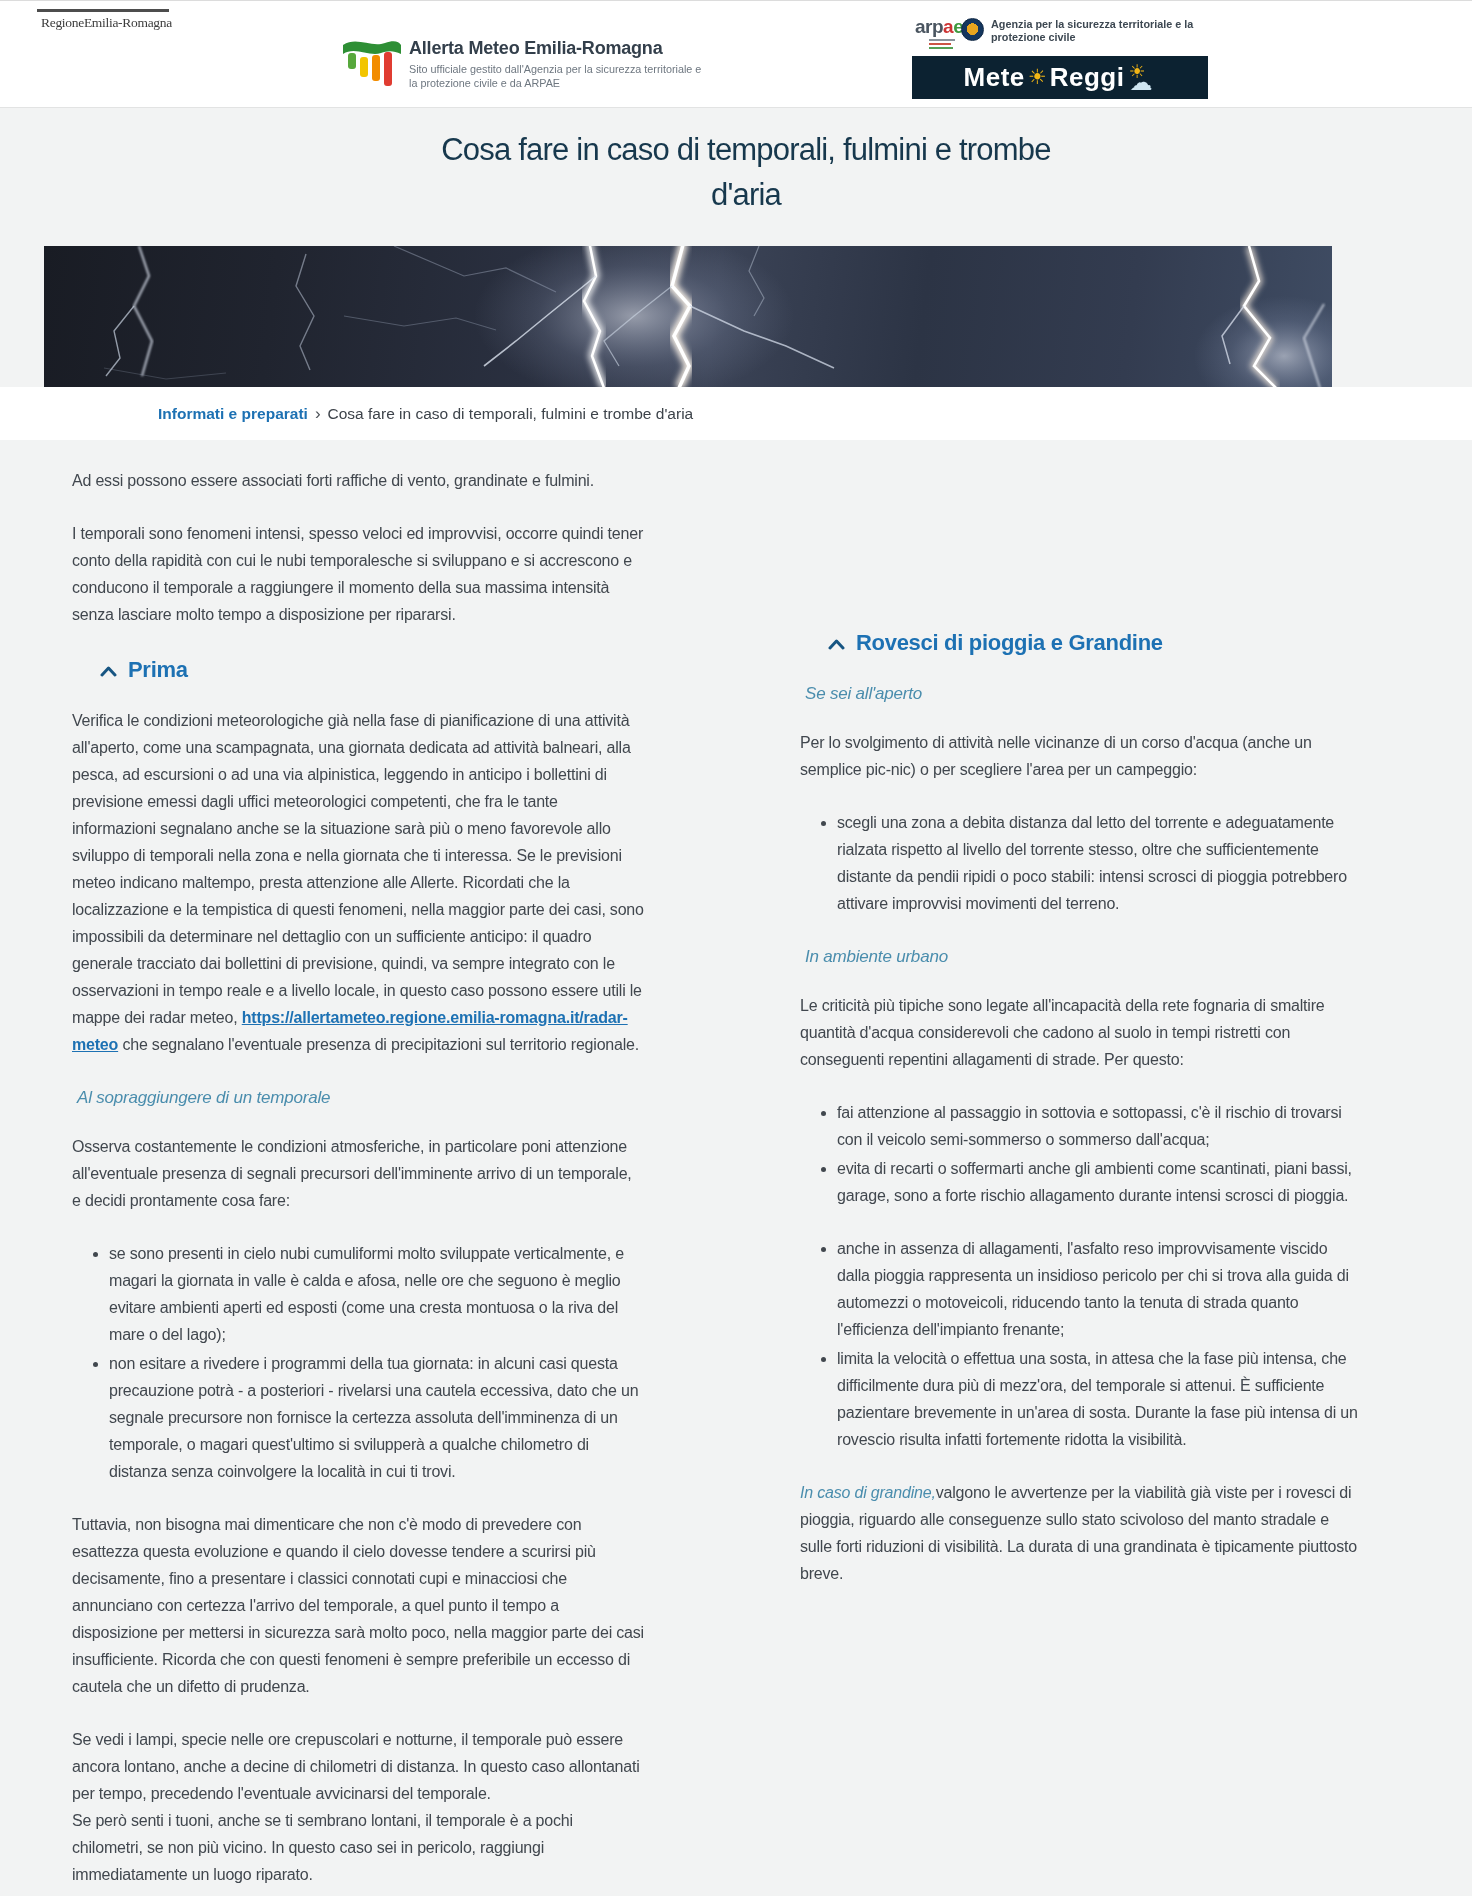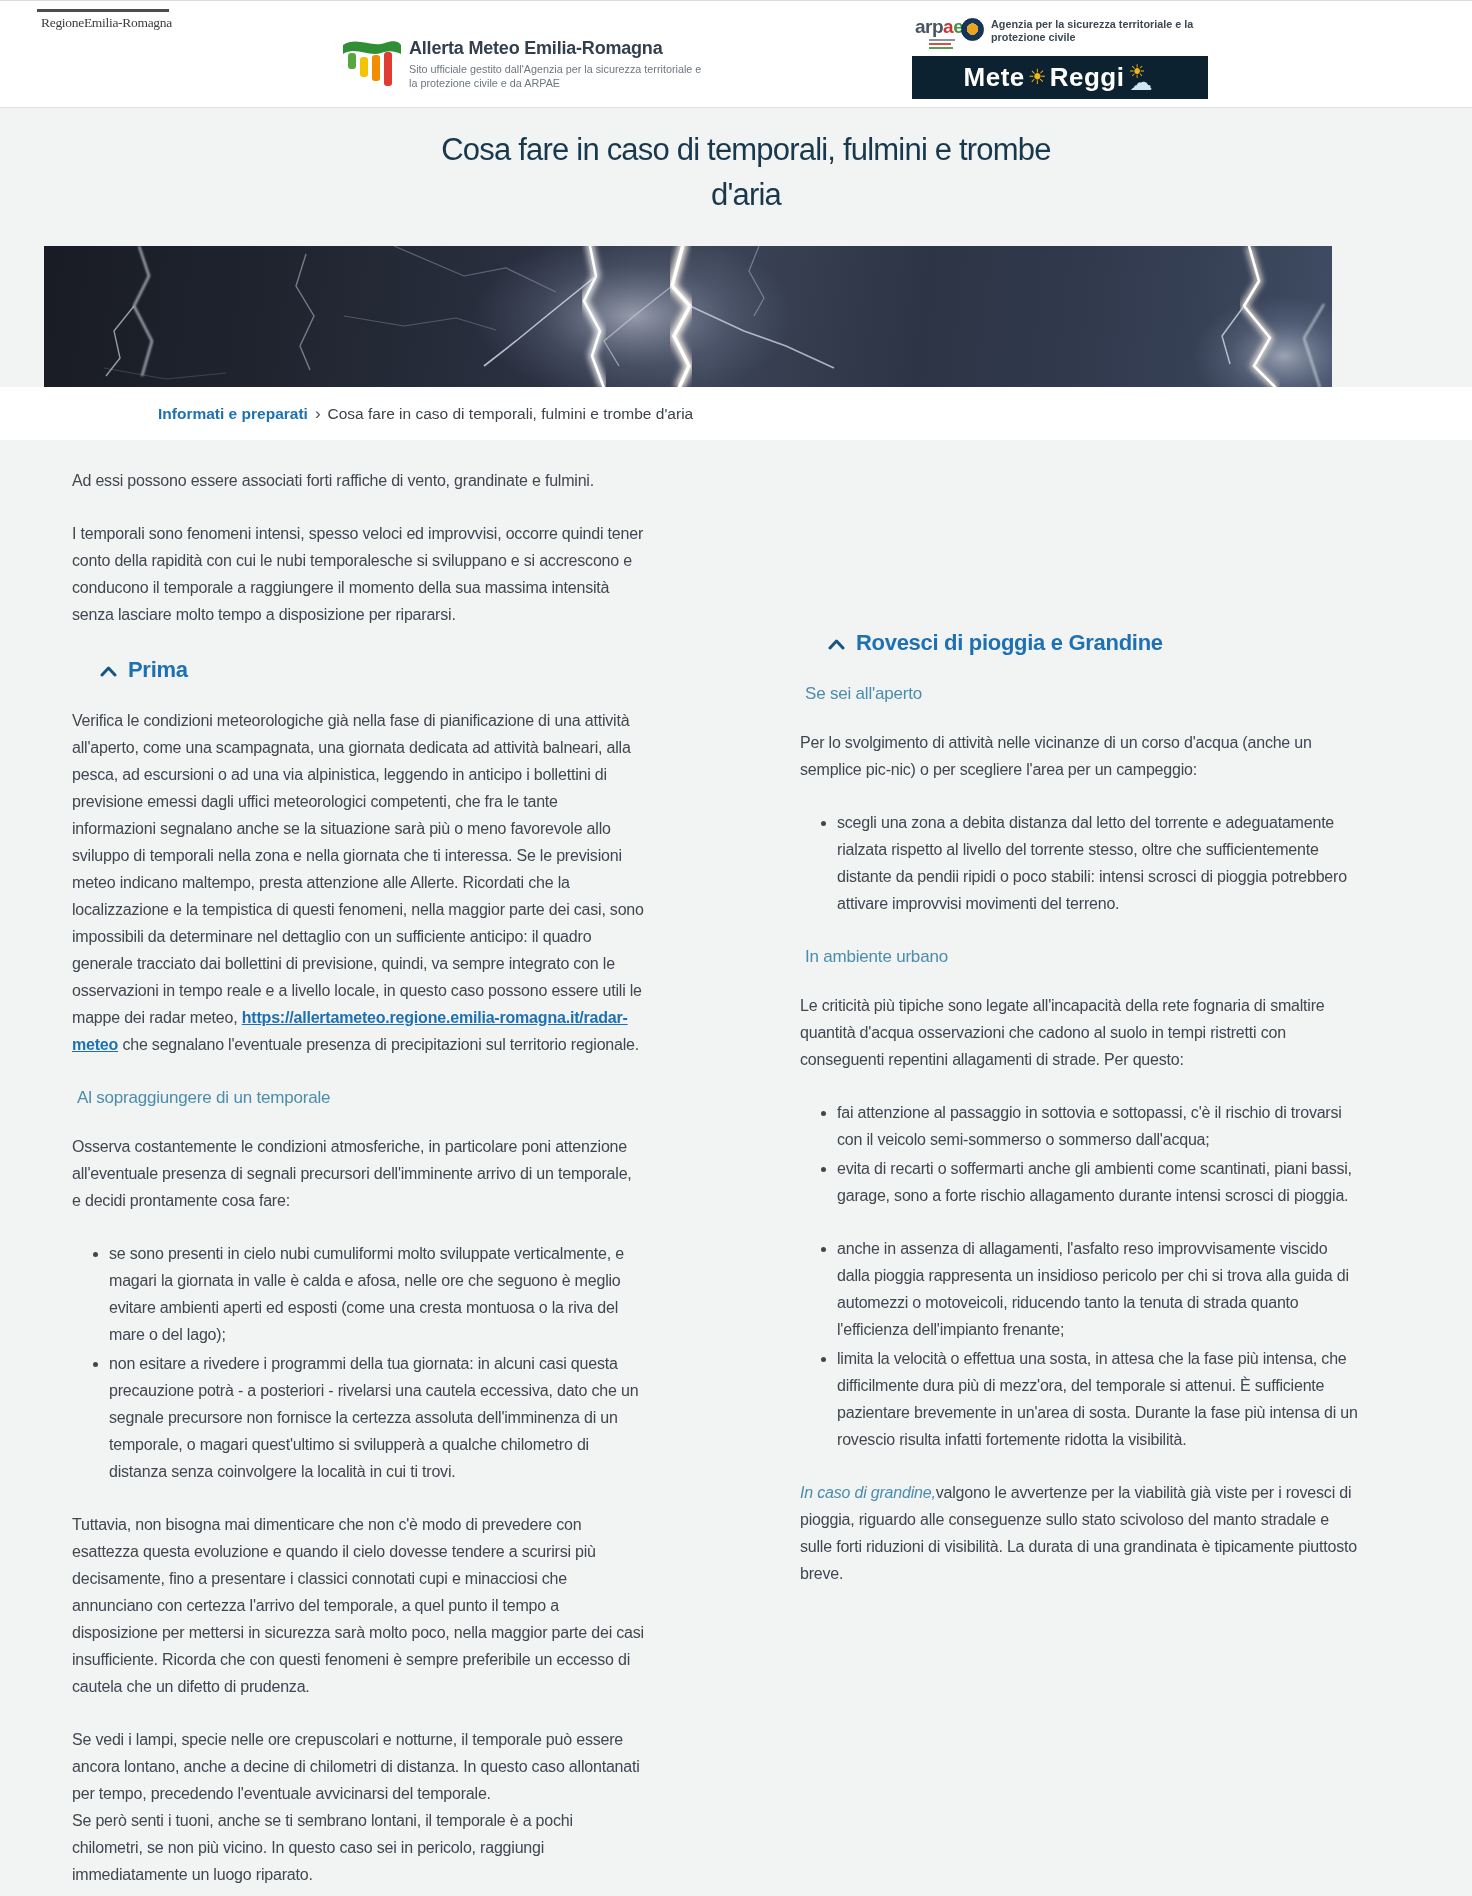--- a/index.html
+++ b/index.html
@@ -53,21 +53,21 @@
   
   .main-bg { position:absolute; left:0; top:440px; width:1472px; height:1456px; background:#f2f3f3; }
   .col { position:absolute; top:467px; font-size:16px; letter-spacing:-0.2px; color:#41474e; line-height:27px; }
   .col-left  { left:72px;  width:572px; }
   .col-right { left:800px; width:560px; }
   .col p { margin-bottom:26px; }
   .col h2 { display:flex; align-items:center; gap:11px; padding-left:28px; margin:28px 0 24px;
     color:#1d71b3; font-size:22px; font-weight:bold; letter-spacing:-0.3px; cursor:pointer; }
   .col-right h2.first { margin-top:162px; }
   .chev { flex:0 0 auto; display:inline-block; }
-  .subhead { padding-left:5px; margin:4px 0 22px; color:#4a8dad; font-size:17px; font-weight:normal; }
+  .subhead { padding-left:5px; margin:4px 0 22px; color:#4a8dad; font-size:17px; font-style:italic; font-weight:normal; }
   .col ul { margin:0 0 26px 0; padding-left:37px; }
   .col li { margin-bottom:2px; }
   .inline-link { color:#1d71b3; font-weight:bold; text-decoration:underline; cursor:pointer; }
   .lead-it { color:#4a8dad; font-style:italic; }
 </style>
 </head>
 <body>
 
 <div class="page">
 
@@ -221,21 +221,21 @@
     <h3 class="subhead">Se sei all'aperto</h3>
 
     <p>Per lo svolgimento di attività nelle vicinanze di un corso d'acqua (anche un semplice pic-nic) o per scegliere l'area per un campeggio:</p>
 
     <ul>
       <li>scegli una zona a debita distanza dal letto del torrente e adeguatamente rialzata rispetto al livello del torrente stesso, oltre che sufficientemente distante da pendii ripidi o poco stabili: intensi scrosci di pioggia potrebbero attivare improvvisi movimenti del terreno.</li>
     </ul>
 
     <h3 class="subhead">In ambiente urbano</h3>
 
-    <p>Le criticità più tipiche sono legate all'incapacità della rete fognaria di smaltire quantità d'acqua osservazioni che cadono al suolo in tempi ristretti con conseguenti repentini allagamenti di strade. Per questo:</p>
+    <p>Le criticità più tipiche sono legate all'incapacità della rete fognaria di smaltire quantità d'acqua considerevoli che cadono al suolo in tempi ristretti con conseguenti repentini allagamenti di strade. Per questo:</p>
 
     <ul>
       <li>fai attenzione al passaggio in sottovia e sottopassi, c'è il rischio di trovarsi con il veicolo semi-sommerso o sommerso dall'acqua;</li>
       <li>evita di recarti o soffermarti anche gli ambienti come scantinati, piani bassi, garage, sono a forte rischio allagamento durante intensi scrosci di pioggia.</li>
     </ul>
 
 
     <ul>
       <li>anche in assenza di allagamenti, l'asfalto reso improvvisamente viscido dalla pioggia rappresenta un insidioso pericolo per chi si trova alla guida di automezzi o motoveicoli, riducendo tanto la tenuta di strada quanto l'efficienza dell'impianto frenante;</li>
       <li>limita la velocità o effettua una sosta, in attesa che la fase più intensa, che difficilmente dura più di mezz'ora, del temporale si attenui. È sufficiente pazientare brevemente in un'area di sosta. Durante la fase più intensa di un rovescio risulta infatti fortemente ridotta la visibilità.</li>

